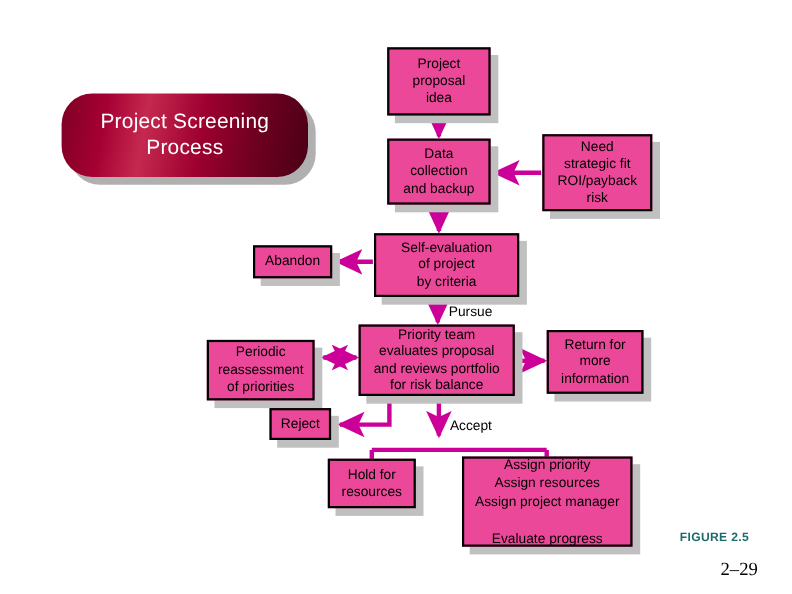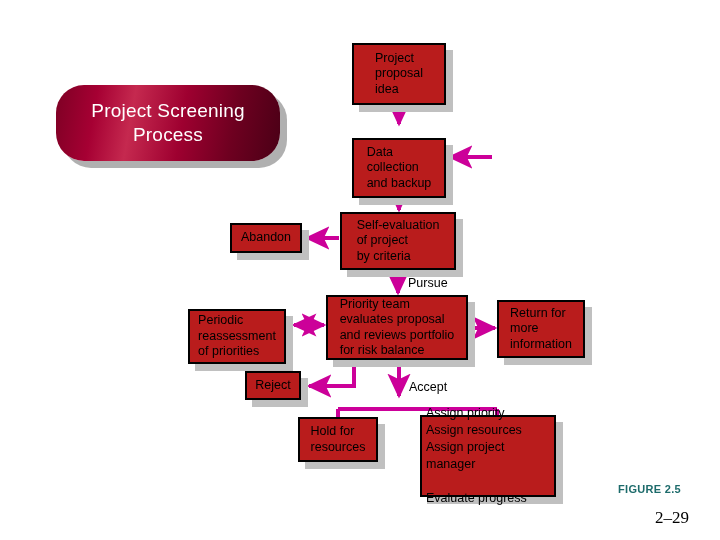--- a/index.html
+++ b/index.html
@@ -48,48 +48,49 @@
   .title-plaque .tp-text {
     color: #ffffff;
     font-size: 19px;
     line-height: 24px;
     letter-spacing: 0.2px;
   }
 
   
   .fbox {
     position: absolute;
-    background: #b91c1c;
+    background: #ec4899;
     border: 2.5px solid #000000;
     box-shadow: 7px 7px 0 #c0c0c0;
     display: flex;
     align-items: center;
     justify-content: center;
+    text-align: center;
     box-sizing: border-box;
     z-index: 5;
   }
   .fbox .fb-text {
     font-size: 12.5px;
     line-height: 15.5px;
     padding: 0 4px;
     white-space: pre-line;
   }
 
   
   #box-proposal       { left:352px; top:43px;  width:94px;  height:62px; }
-  #box-data           { left:352px; top:126px; width:94px;  height:60px;margin-top:12px; }
+  #box-data           { left:352px; top:126px; width:94px;  height:60px; }
   #box-need           { left:493px; top:122px; width:100px; height:70px; }
-  #box-self-eval      { left:340px; top:212px; width:116px; height:58px; }
+  #box-self-eval      { left:340px; top:212px; width:132px; height:58px; }
   #box-abandon        { left:230px; top:223px; width:72px;  height:30px; }
   #box-priority       { left:326px; top:295px; width:142px; height:65px; }
   #box-periodic       { left:188px; top:298px; width:98px;  height:55px;margin-top:11px; }
   #box-return         { left:497px; top:300px; width:88px;  height:58px; }
   #box-reject         { left:245px; top:371px; width:56px;  height:29px; }
   #box-hold           { left:298px; top:417px; width:80px;  height:45px; }
-  #box-assign         { left:420px; top:415px; width:136px; height:82px; }
+  #box-assign         { left:420px; top:415px; width:155px; height:82px; }
 
   #box-assign .fb-text { line-height: 17px; }
 
   
   .conn-label {
     position: absolute;
     font-size: 12.5px;
     color: #000000;
     z-index: 6;
     white-space: nowrap;
@@ -175,20 +176,26 @@
 proposal
 idea</div>
   </div>
 
   <div class="fbox" id="box-data">
     <div class="fb-text">Data
 collection
 and backup</div>
   </div>
 
+  <div class="fbox" id="box-need">
+    <div class="fb-text">Need
+strategic fit
+ROI/payback
+risk</div>
+  </div>
 
   <div class="fbox" id="box-self-eval">
     <div class="fb-text">Self-evaluation
 of project
 by criteria</div>
   </div>
 
   <div class="fbox" id="box-abandon">
     <div class="fb-text">Abandon</div>
   </div>

